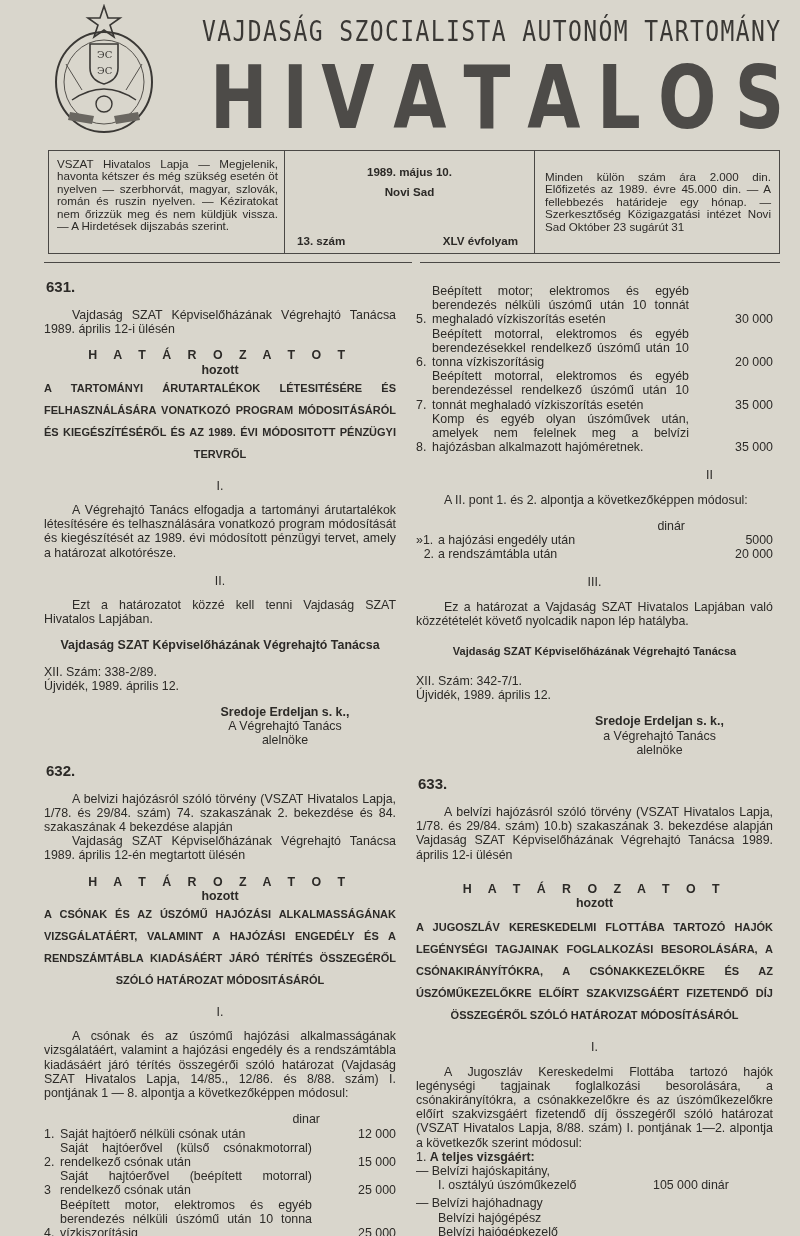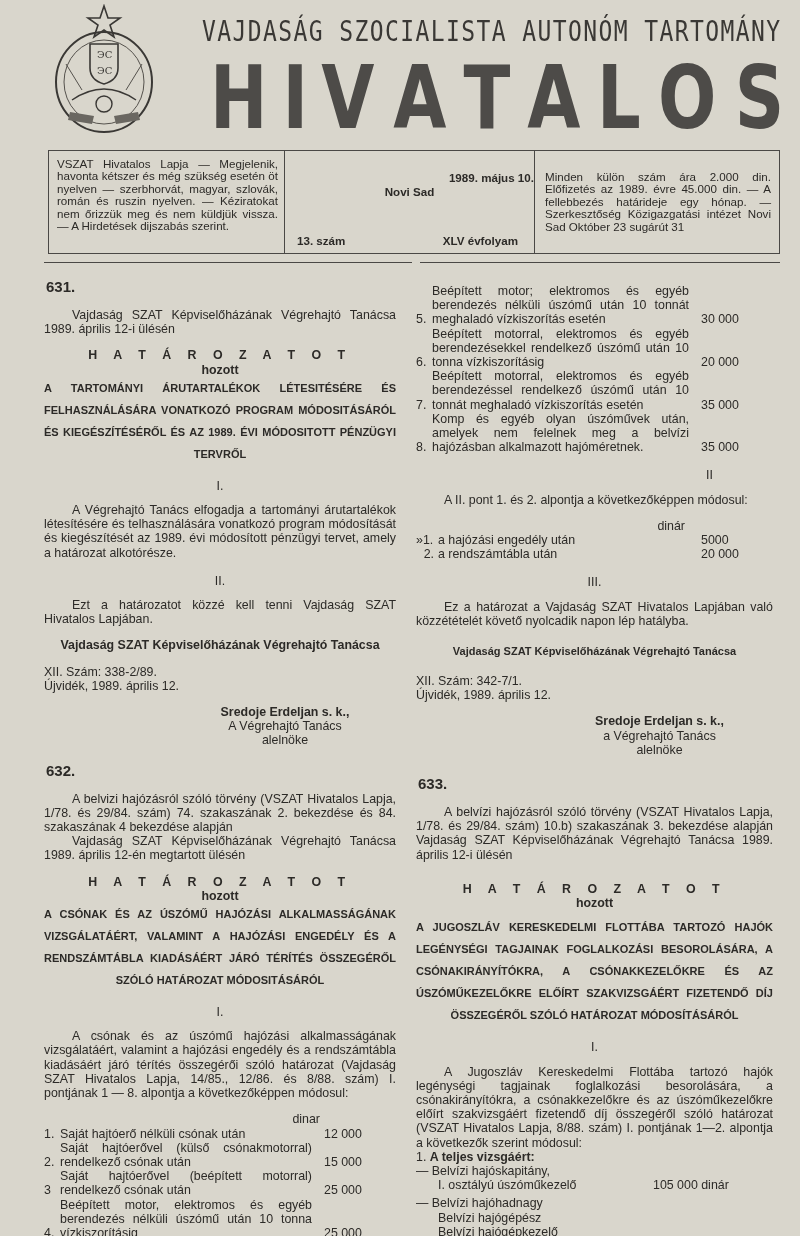--- a/index.html
+++ b/index.html
@@ -41,21 +41,21 @@
     position: absolute; left: 48px; top: 150px; width: 732px; height: 104px;
     border: 1.5px solid #4a4845;
     display: flex;
   }
   .info-left {
     width: 236px; border-right: 1.5px solid #4a4845;
     padding: 7px 6px 0 8px; font-size: 11.6px; line-height: 12.4px;
     text-align: justify;
   }
   .info-mid { width: 250px; border-right: 1.5px solid #4a4845; position: relative; font-weight: bold; font-size: 11.6px; }
-  .info-mid .date { position: absolute; top: 20px; left: 0; right: 0; text-align: right; }
+  .info-mid .date { position: absolute; top: 14px; left: 0; right: 0; text-align: center; }
   .info-mid .city { position: absolute; top: 34px; left: 0; right: 0; text-align: center; }
   .info-mid .issue { position: absolute; bottom: 5px; left: 12px; }
   .info-mid .volume { position: absolute; bottom: 5px; right: 16px; }
   .info-right { flex: 1; padding: 20px 8px 0 10px; font-size: 11.6px; line-height: 12.4px; text-align: justify; }
 
   .rule-left { position: absolute; left: 44px; top: 262px; width: 368px; border-top: 1.5px solid #4a4845; }
   .rule-right { position: absolute; left: 420px; top: 262px; width: 360px; border-top: 1.5px solid #4a4845; }
 
   
   .col { position: absolute; top: 270px; }
@@ -68,21 +68,21 @@
   .spaced { letter-spacing: 6.5px; font-weight: bold; margin-top: 12px; }
   .bold { font-weight: bold; }
   .heading { font-weight: bold; text-align: justify; text-align-last: center; font-size: 11px; line-height: 22px; }
   .roman { text-align: center; margin: 14px 0 10px; }
   .sig { text-align: center; margin-left: 130px; }
   .vspace { height: 12px; }
 
   .fee-row { display: flex; align-items: flex-end; }
   .fee-row .num { width: 16px; flex-shrink: 0; }
   .fee-row .txt { flex: 1; text-align: justify; padding-right: 12px; }
-  .fee-row .amt { width: 72px; flex-shrink: 0; }
+  .fee-row .amt { width: 72px; text-align: right; flex-shrink: 0; }
   .unit-row { text-align: right; padding-right: 76px; }
   .unit-row.r { padding-right: 88px; }
 </style>
 </head>
 <body>
 
 <div class="page">
 
   <svg class="emblem" viewBox="0 0 108 134">
     <polygon points="54,2 58,14 70,14 60,21 64,33 54,26 44,33 48,21 38,14 50,14" fill="none" stroke="#3a3835" stroke-width="1.6"></polygon>

